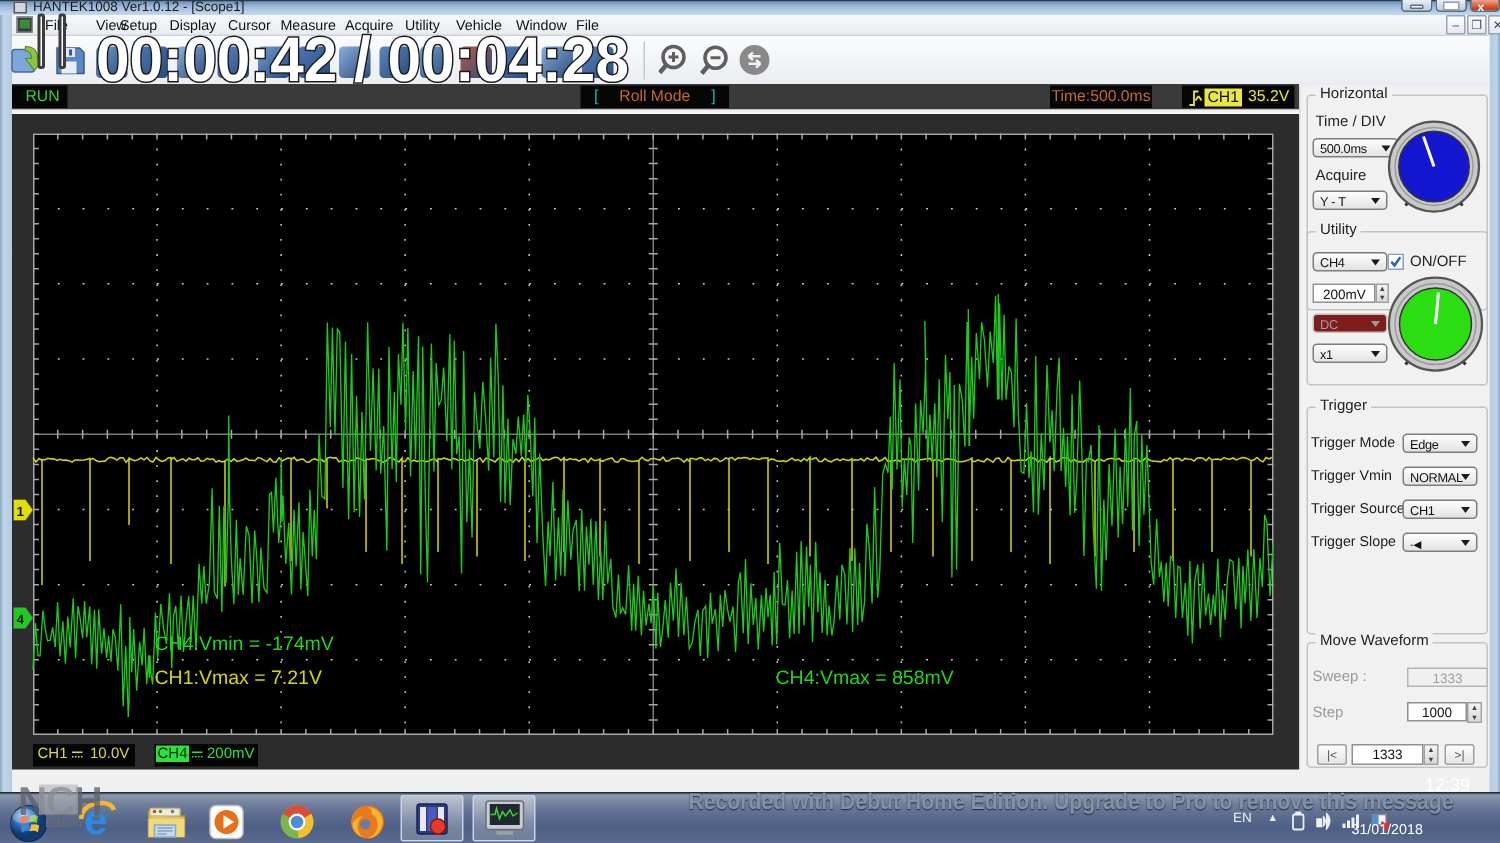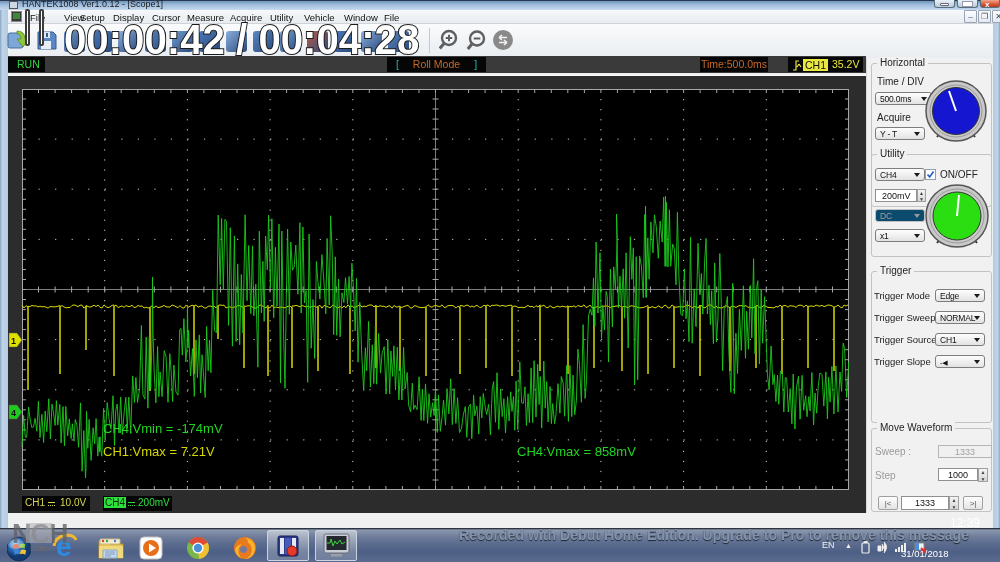--- a/index.html
+++ b/index.html
@@ -32,21 +32,21 @@
 
 #panel{left:866px;top:58px;width:127px;height:455px;background:#f1f1f1;border-left:1px solid #d8d8d8}
 .fs{position:absolute;border:1px solid #c3c3c3;border-radius:3px}
 .fslegend{position:absolute;background:#f1f1f1;font-size:10px;color:#222;padding:0 3px;white-space:nowrap}
 .lbl{position:absolute;font-size:10px;color:#222;white-space:nowrap}
 .lbl.sm{font-size:9.5px}
 .lbl.dis{color:#9a9a9a}
 .combo{position:absolute;height:13px;background:linear-gradient(180deg,#fdfdfd,#efefef 55%,#e2e2e2);border:1px solid #7d7d7d;border-radius:3px;font-size:8.5px;color:#111;line-height:12px;padding-left:4px;letter-spacing:-0.2px}
 .combo .arr{position:absolute;right:4px;top:4px;width:0;height:0;border-left:3.5px solid transparent;border-right:3.5px solid transparent;border-top:4.5px solid #1a1a1a}
 
-.combo.dis{background:#0c4a6e;color:#a0a0a0;border-color:#c0c0c0}
+.combo.dis{background:#7f1d1d;color:#a0a0a0;border-color:#c0c0c0}
 .combo.dis .arr{border-top-color:#9a9a9a}
 .spin{position:absolute;height:13px;background:#fff;border:1px solid #909090;font-size:9px;color:#111;line-height:12px}
 
 #statusbar{left:0;top:513px;width:1000px;height:15px;background:#f0f0f0;border-top:1px solid #e5e5e5;font-size:10px;color:#222}
 
 #taskbar{left:0;top:528px;width:1000px;height:34px;background:linear-gradient(180deg,#10141c 0,#8b99af 2px,#717f9c 8px,#5a6b8e 16px,#4d5f85 24px,#5a6b8e 34px)}
 .tbox{position:absolute;top:530px;width:42px;height:31px;background:linear-gradient(180deg,rgba(255,255,255,.45),rgba(255,255,255,.15));border:1px solid #c8d4e2;border-radius:2px}
 
 .pbar{position:absolute;width:5px;height:37px;background:#fdfdfd;border:2px solid #3c3c3c;border-radius:2px}
 #timer{left:64px;top:16px;font-size:42px;font-weight:bold;color:#fff;-webkit-text-stroke:2px #1a1a1a;paint-order:stroke fill;white-space:nowrap;transform:scaleX(0.957);transform-origin:left}
@@ -199,21 +199,21 @@
       <line x1="54" y1="60" x2="46" y2="50" stroke="#333" stroke-width="2"></line>
 <circle cx="34" cy="33" r="31" fill="#c9c9c9" stroke="#555" stroke-width="1.5"></circle>
 <circle cx="34" cy="33" r="27" fill="none" stroke="#9a9a9a" stroke-width="1"></circle>
 <circle cx="34" cy="33" r="24" fill="#2ade12" stroke="#333" stroke-width="1"></circle>
 <line x1="34" y1="33" x2="36" y2="12" stroke="#fff" stroke-width="2"></line>
     </svg>
 <div class="abs fs" style="left:871px;top:271px;width:121px;height:152px"></div>
 <div class="abs fslegend" style="left:877px;top:265px">Trigger</div>
 <div class="abs lbl sm" style="left:874px;top:290px">Trigger Mode</div>
 <div class="abs combo" style="left:935px;top:289px;width:50px">Edge<span class="arr"></span></div>
-<div class="abs lbl sm" style="left:874px;top:312px">Trigger Sweep</div>
+<div class="abs lbl sm" style="left:874px;top:312px">Trigger Vmin</div>
 <div class="abs combo" style="left:935px;top:311px;width:50px">NORMAL<span class="arr"></span></div>
 <div class="abs lbl sm" style="left:874px;top:334px">Trigger Source</div>
 <div class="abs combo" style="left:935px;top:333px;width:50px">CH1<span class="arr"></span></div>
 <div class="abs lbl sm" style="left:874px;top:356px">Trigger Slope</div>
 <div class="abs combo" style="left:935px;top:355px;width:50px"><span style="font-size:7px">-◀</span><span class="arr"></span></div>
 <div class="abs fs" style="left:871px;top:428px;width:121px;height:84px"></div>
 <div class="abs fslegend" style="left:877px;top:422px">Move Waveform</div>
 <div class="abs lbl dis" style="left:875px;top:446px">Sweep :</div>
 <div class="abs spin" style="left:938px;top:445px;width:54px;color:#a0a0a0;background:#f0f0f0;border-color:#b5b5b5;text-align:center">1333</div>
 <div class="abs lbl dis" style="left:875px;top:470px">Step</div>

